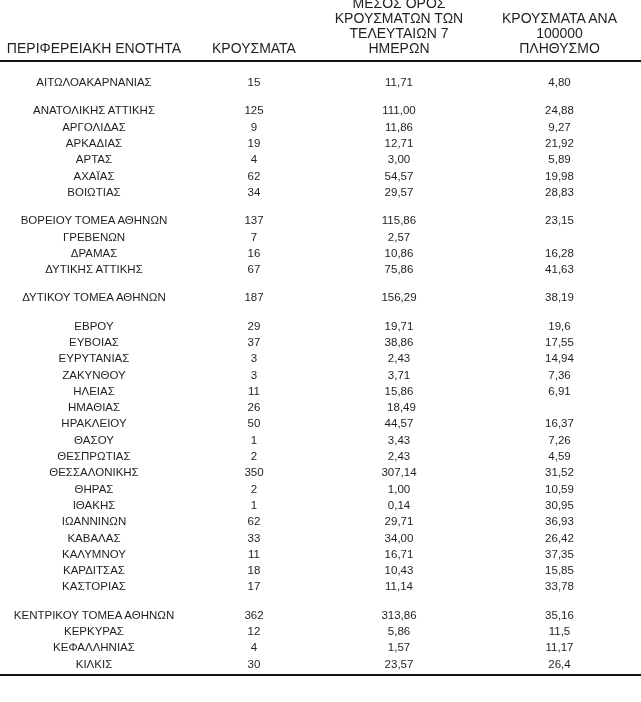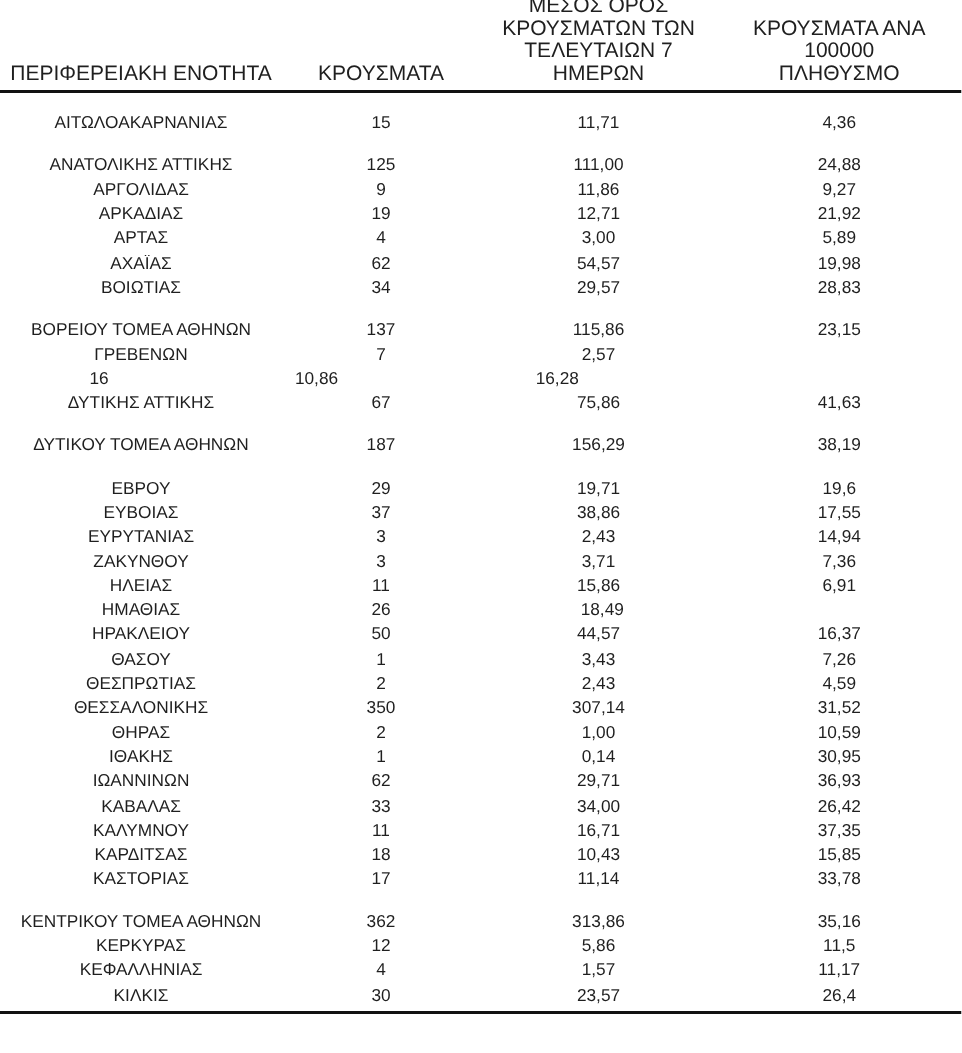--- a/index.html
+++ b/index.html
@@ -78,21 +78,21 @@
       <div>ΠΛΗΘΥΣΜΟ</div>
     </div>
   </div>
 
   <div id="table-body">
       <div class="group">
         <div class="row">
           <div class="cell c1">ΑΙΤΩΛΟΑΚΑΡΝΑΝΙΑΣ</div>
           <div class="cell c2">15</div>
           <div class="cell c3">11,71</div>
-          <div class="cell c4">4,36</div>
+          <div class="cell c4">4,80</div>
         </div>
       </div>
       <div class="group">
         <div class="row">
           <div class="cell c1">ΑΝΑΤΟΛΙΚΗΣ ΑΤΤΙΚΗΣ</div>
           <div class="cell c2">125</div>
           <div class="cell c3">111,00</div>
           <div class="cell c4">24,88</div>
         </div>
         <div class="row">
@@ -132,20 +132,21 @@
           <div class="cell c2">137</div>
           <div class="cell c3">115,86</div>
           <div class="cell c4">23,15</div>
         </div>
         <div class="row">
           <div class="cell c1">ΓΡΕΒΕΝΩΝ</div>
           <div class="cell c2">7</div>
           <div class="cell c3">2,57</div>
         </div>
         <div class="row">
+          <div class="cell c1">ΔΡΑΜΑΣ</div>
           <div class="cell c2">16</div>
           <div class="cell c3">10,86</div>
           <div class="cell c4">16,28</div>
         </div>
         <div class="row">
           <div class="cell c1">ΔΥΤΙΚΗΣ ΑΤΤΙΚΗΣ</div>
           <div class="cell c2">67</div>
           <div class="cell c3">75,86</div>
           <div class="cell c4">41,63</div>
         </div>

